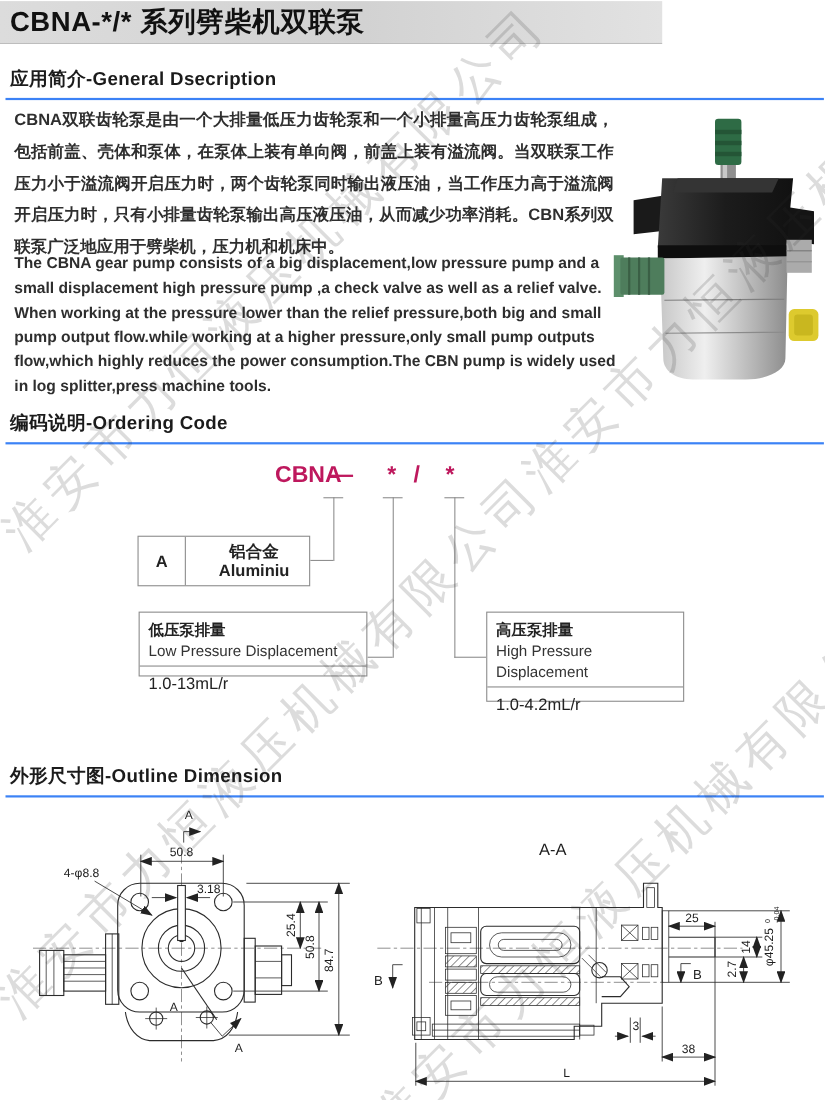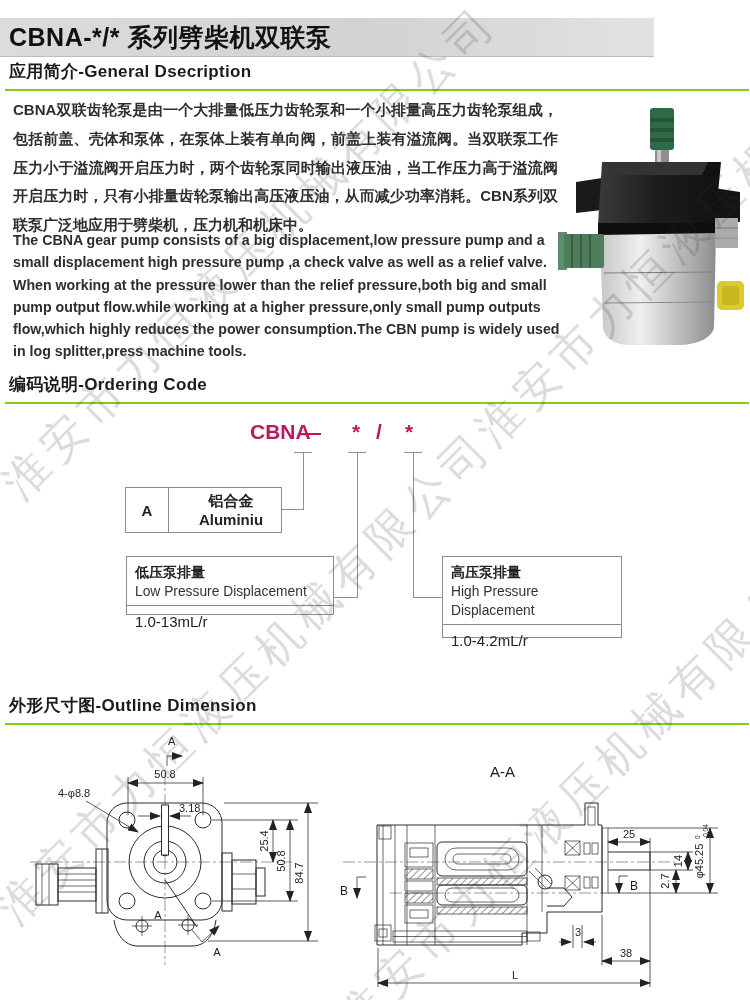--- a/index.html
+++ b/index.html
@@ -1,25 +1,25 @@
 <!DOCTYPE html>
 <html><head>
 <meta charset="utf-8">
 <style>
   html,body{margin:0;padding:0;background:#fff;}
   .page{position:relative;width:750px;height:1000px;background:#fff;overflow:hidden;
         font-family:"Liberation Sans","DejaVu Sans",sans-serif;color:#222;}
   
-  .titlebar{position:absolute;left:0;top:18px;width:654px;height:38px;
+  .titlebar{position:absolute;left:0;top:1px;width:602px;height:38px;
     background:linear-gradient(to right,#dcdcdc 0%,#d2d2d2 55%,#e2e2e2 100%);
     border-bottom:1px solid #bdbdbd;}
   .titlebar h1{margin:0;padding-left:9px;font-size:25px;line-height:38px;font-weight:700;color:#111;letter-spacing:.5px;}
   
   .sec-head{position:absolute;left:5px;width:740px;font-size:17px;font-weight:600;color:#1b1b1b;
-    padding:0 0 6px 4px;border-bottom:2px solid #84cc16;letter-spacing:.3px;}
+    padding:0 0 6px 4px;border-bottom:2px solid #3b82f6;letter-spacing:.3px;}
   
   .cn-para{position:absolute;left:13px;top:96px;width:545px;font-size:15px;font-weight:600;
     line-height:28.8px;color:#2e2e2e;text-align:justify;}
   .en-para{position:absolute;left:13px;top:229px;width:548px;font-size:14.2px;font-weight:600;
     line-height:22.3px;color:#2e2e2e;}
   
   .code-line{position:absolute;left:250px;top:420px;height:26px;width:190px;font-size:21px;font-weight:700;color:#be185d;}
   .code-line span{position:absolute;top:0;}
   .cp0{left:0;} .cp1{left:50px;} .cp2{left:102px;} .cp3{left:126px;} .cp4{left:155px;}
   .conn{position:absolute;background:#8f8f8f;}

